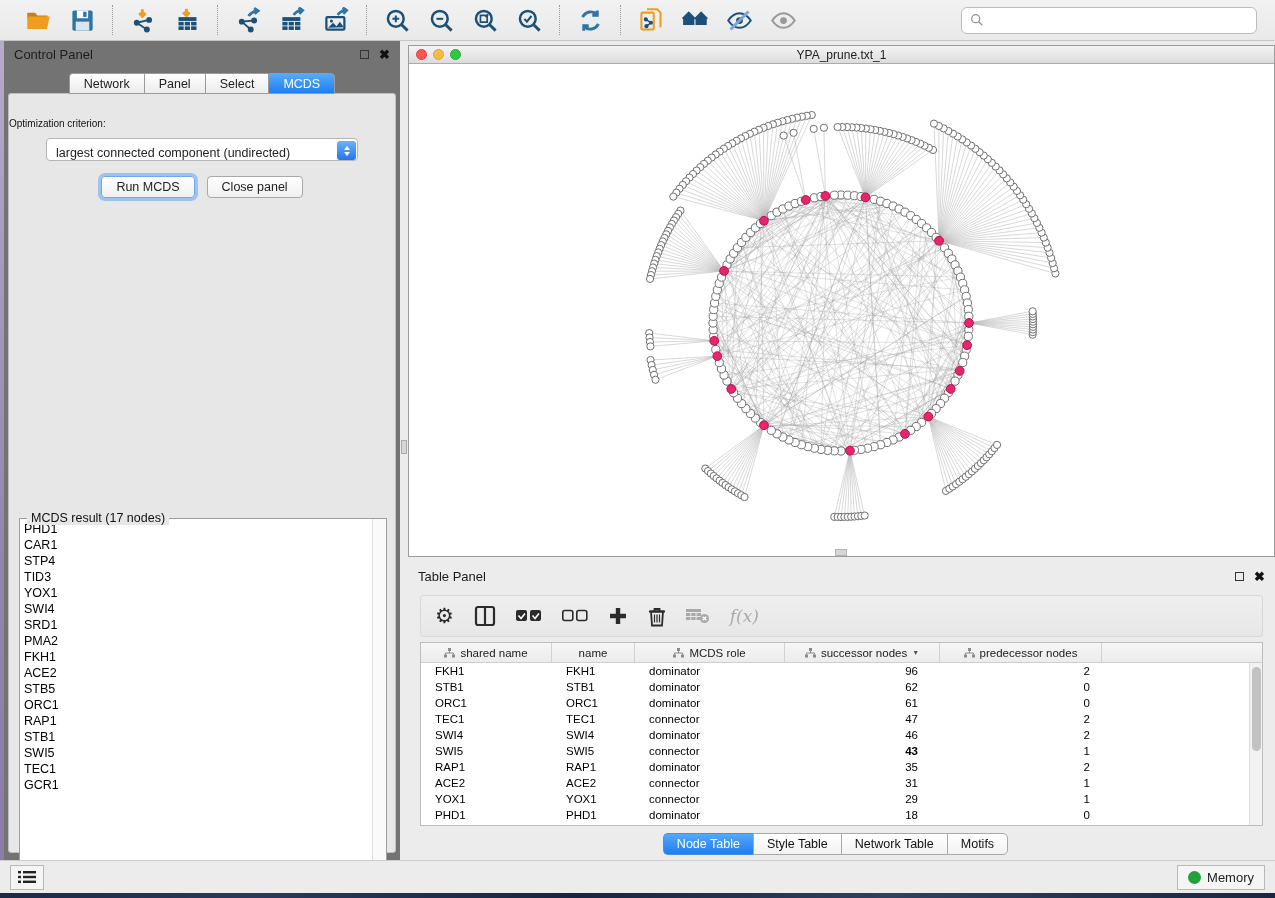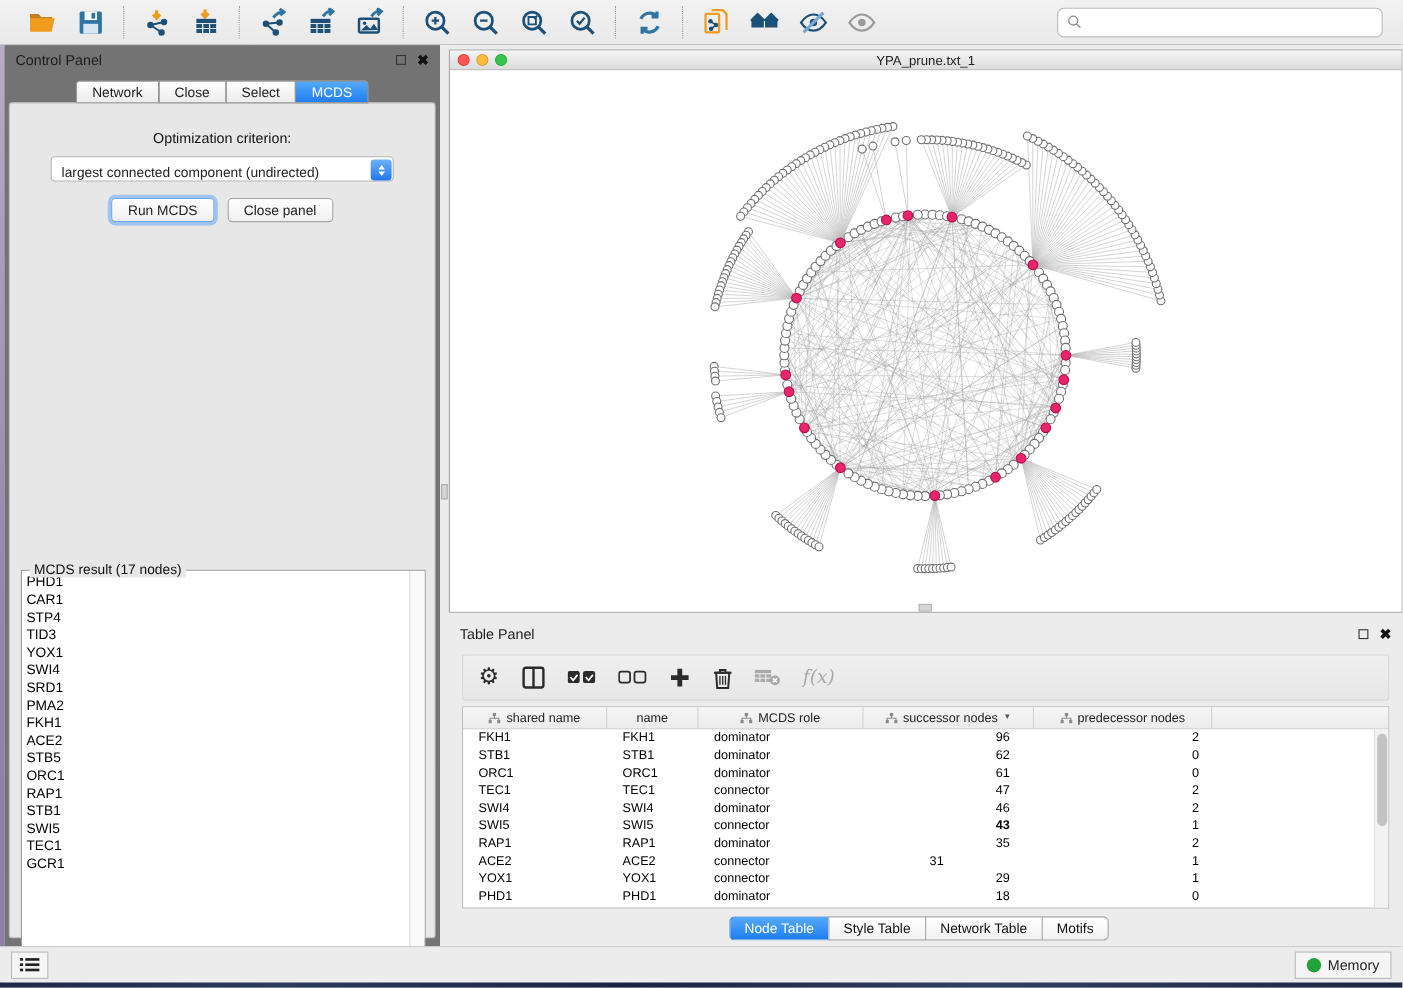--- a/index.html
+++ b/index.html
@@ -36,21 +36,21 @@
 
   .cp-tabs { position:absolute; left:0; top:32px; width:100%; display:flex; justify-content:center; z-index:2; }
   .cp-tab { height:21px; padding:0 14px; display:flex; align-items:center; font-size:12.5px;
     background:linear-gradient(#fefefe,#ececec); border:1px solid #9b9b9b; border-right:none; }
   .cp-tab:first-child { border-radius:4px 0 0 0; }
   .cp-tab:last-child { border-right:1px solid #9b9b9b; border-radius:0 4px 0 0; }
   .cp-tab.active { background:linear-gradient(#55aaf8,#1f7ef2); color:#fff; }
 
   .cp-body { position:absolute; left:4px; top:52px; width:388px; height:760px;
     background:#e7e7e7; border:1px solid #c0c0c0; border-radius:3px; }
-  .opt-label { text-align:center; margin-top:24px; font-size:13px; color:#111; }
+  .opt-label { margin-top:24px; font-size:10px; color:#111; }
   .combo { margin:9px auto 0; width:312px; height:23px; background:#fff; border:1px solid #b5b5b5;
     border-radius:4px; display:flex; align-items:flex-end; position:relative; }
   .combo-text { flex:1; padding:0 9px; font-size:12.5px; white-space:nowrap; }
   .combo-stepper { width:19px; height:19px; margin-right:1px; border-radius:3px;
     background:linear-gradient(#6db2f8,#2277ef); display:flex; flex-direction:column; align-items:center; justify-content:center; gap:2px; }
   .chev-up { width:0; height:0; border-left:3.5px solid transparent; border-right:3.5px solid transparent; border-bottom:4px solid #fff; }
   .chev-dn { width:0; height:0; border-left:3.5px solid transparent; border-right:3.5px solid transparent; border-top:4px solid #fff; }
   .btn-row { display:flex; justify-content:center; gap:12px; margin-top:15px; }
   .mac-btn { height:22px; padding:0 14px; background:linear-gradient(#ffffff,#f0f0f0); border:1px solid #a8a8a8;
     border-radius:4px; font-size:12.5px; display:flex; align-items:center; }
@@ -291,21 +291,21 @@
 <div class="control-panel">
   <div class="panel-header">
     <span class="panel-title">Control Panel</span>
     <span class="panel-ctl">
       <span class="float-icon"></span>
       <span class="close-icon">✖</span>
     </span>
   </div>
   <div class="cp-tabs" id="cp-tabs">
       <div class="cp-tab">Network</div>
-      <div class="cp-tab">Close</div>
+      <div class="cp-tab">Panel</div>
       <div class="cp-tab">Select</div>
       <div class="cp-tab active">MCDS</div>
     </div>
   <div class="cp-body">
     <div class="opt-label">Optimization criterion:</div>
     <div class="combo">
       <span class="combo-text">largest connected component (undirected)</span>
       <span class="combo-stepper">
         <span class="chev-up"></span>
           <span class="chev-dn"></span>
@@ -1286,21 +1286,21 @@
           <div class="dt-cell" style="width: 131px; padding-left: 14px;">RAP1</div>
           <div class="dt-cell" style="width: 83px; padding-left: 14px;">RAP1</div>
           <div class="dt-cell" style="width: 150px; padding-left: 14px;">dominator</div>
           <div class="dt-cell" style="width: 155px; text-align: right; padding-right: 22px;">35</div>
           <div class="dt-cell" style="width: 162px; text-align: right; padding-right: 12px;">2</div>
         </div>
         <div class="dt-row">
           <div class="dt-cell" style="width: 131px; padding-left: 14px;">ACE2</div>
           <div class="dt-cell" style="width: 83px; padding-left: 14px;">ACE2</div>
           <div class="dt-cell" style="width: 150px; padding-left: 14px;">connector</div>
-          <div class="dt-cell" style="width: 155px; text-align: center; padding-right: 22px;">31</div>
+          <div class="dt-cell" style="width: 155px; text-align: right; padding-right: 22px;">31</div>
           <div class="dt-cell" style="width: 162px; text-align: right; padding-right: 12px;">1</div>
         </div>
         <div class="dt-row">
           <div class="dt-cell" style="width: 131px; padding-left: 14px;">YOX1</div>
           <div class="dt-cell" style="width: 83px; padding-left: 14px;">YOX1</div>
           <div class="dt-cell" style="width: 150px; padding-left: 14px;">connector</div>
           <div class="dt-cell" style="width: 155px; text-align: right; padding-right: 22px;">29</div>
           <div class="dt-cell" style="width: 162px; text-align: right; padding-right: 12px;">1</div>
         </div>
         <div class="dt-row">

